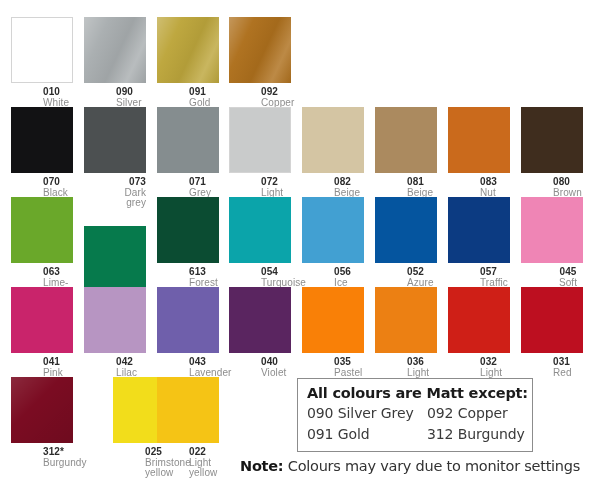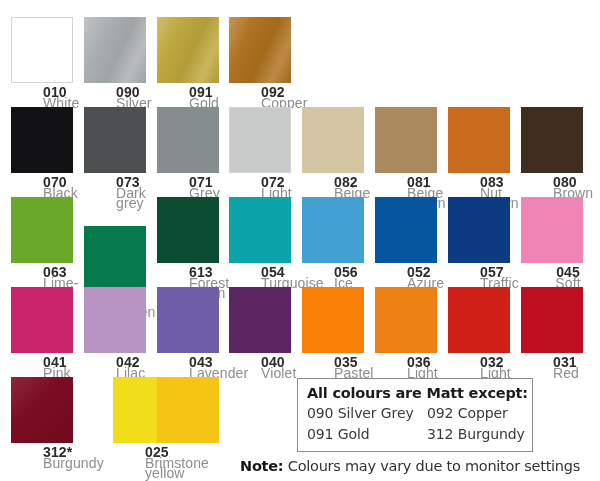--- a/index.html
+++ b/index.html
@@ -55,21 +55,21 @@
     position: absolute;
     left: 0; top: 0; right: 0; bottom: 0;
     background:
       linear-gradient(135deg, rgba(255,255,255,0.12) 0%, rgba(255,255,255,0.0) 40%,
                       rgba(0,0,0,0.10) 100%);
     pointer-events: none;
   }
 
   .swatch-label {
     margin-top: 4px;
-    font-size: 14px;
+    font-size: 10px;
     line-height: 10.5px;
     color: #8d8d8d;
     letter-spacing: 0.1px;
     word-spacing: 0.3px;
     padding-left: 32px;
   }
 
   .swatch-code {
     font-weight: bold;
     color: #2b2b2b;
@@ -143,21 +143,21 @@
       <div class="swatch-label"><span class="swatch-code">091</span><span> Gold</span></div>
     </div>
     <div class="swatch-cell" style="left: 229px; top: 17px;">
       <div class="swatch-chip metallic" style="background: rgb(174, 112, 29);"></div>
       <div class="swatch-label"><span class="swatch-code">092</span><span> Copper</span></div>
     </div>
     <div class="swatch-cell" style="left: 11px; top: 107px;">
       <div class="swatch-chip" style="background: rgb(18, 18, 20);"></div>
       <div class="swatch-label"><span class="swatch-code">070</span><span> Black</span></div>
     </div>
-    <div class="swatch-cell" style="left: 84px; top: 107px;">
+    <div class="swatch-cell" style="left: 84px; top: 107px; text-align: right;">
       <div class="swatch-chip" style="background: rgb(76, 80, 81);"></div>
       <div class="swatch-label"><span class="swatch-code">073</span><span> Dark grey</span></div>
     </div>
     <div class="swatch-cell" style="left: 157px; top: 107px;">
       <div class="swatch-chip" style="background: rgb(133, 141, 143);"></div>
       <div class="swatch-label"><span class="swatch-code">071</span><span> Grey</span></div>
     </div>
     <div class="swatch-cell" style="left: 229px; top: 107px;">
       <div class="swatch-chip bordered" style="background: rgb(201, 203, 203);"></div>
       <div class="swatch-label"><span class="swatch-code">072</span><span> Light grey</span></div>
@@ -245,20 +245,21 @@
     <div class="swatch-cell" style="left: 11px; top: 377px;">
       <div class="swatch-chip sheen" style="background: rgb(123, 12, 34);"></div>
       <div class="swatch-label"><span class="swatch-code">312*</span><span> Burgundy</span></div>
     </div>
     <div class="swatch-cell" style="left: 93px; top: 377px; margin-left: 20px;">
       <div class="swatch-chip" style="background: rgb(242, 221, 27);"></div>
       <div class="swatch-label"><span class="swatch-code">025</span><span> Brimstone yellow</span></div>
     </div>
     <div class="swatch-cell" style="left: 157px; top: 377px;">
       <div class="swatch-chip" style="background: rgb(245, 196, 21);"></div>
+      <div class="swatch-label"><span class="swatch-code">022</span><span> Light yellow</span></div>
     </div>
   </div>
 
 <div class="note-box">
   <div class="note-title">All colours are Matt except:</div>
   <div class="note-row">
     <span class="col-a">090 Silver Grey</span>
     <span class="col-b">092 Copper</span>
   </div>
   <div class="note-row">

